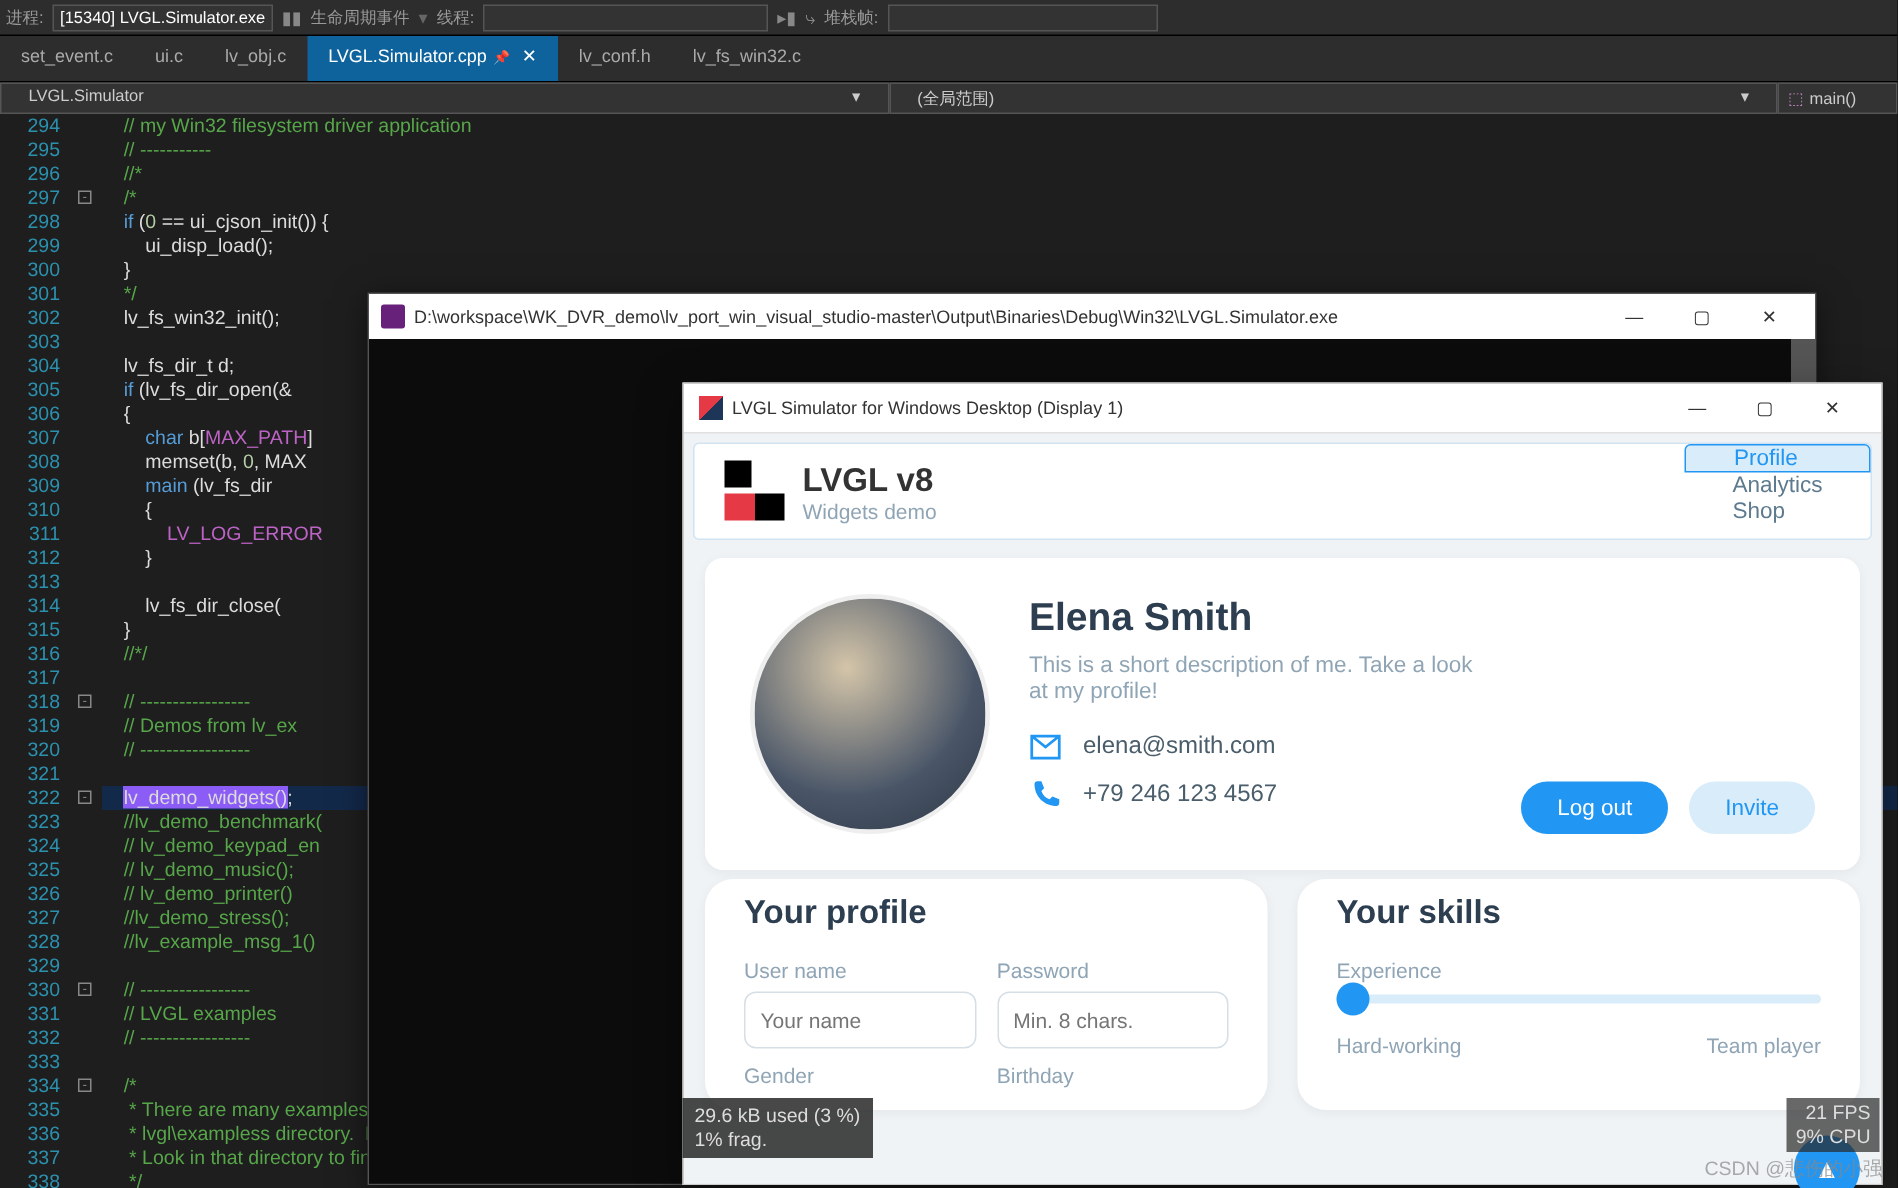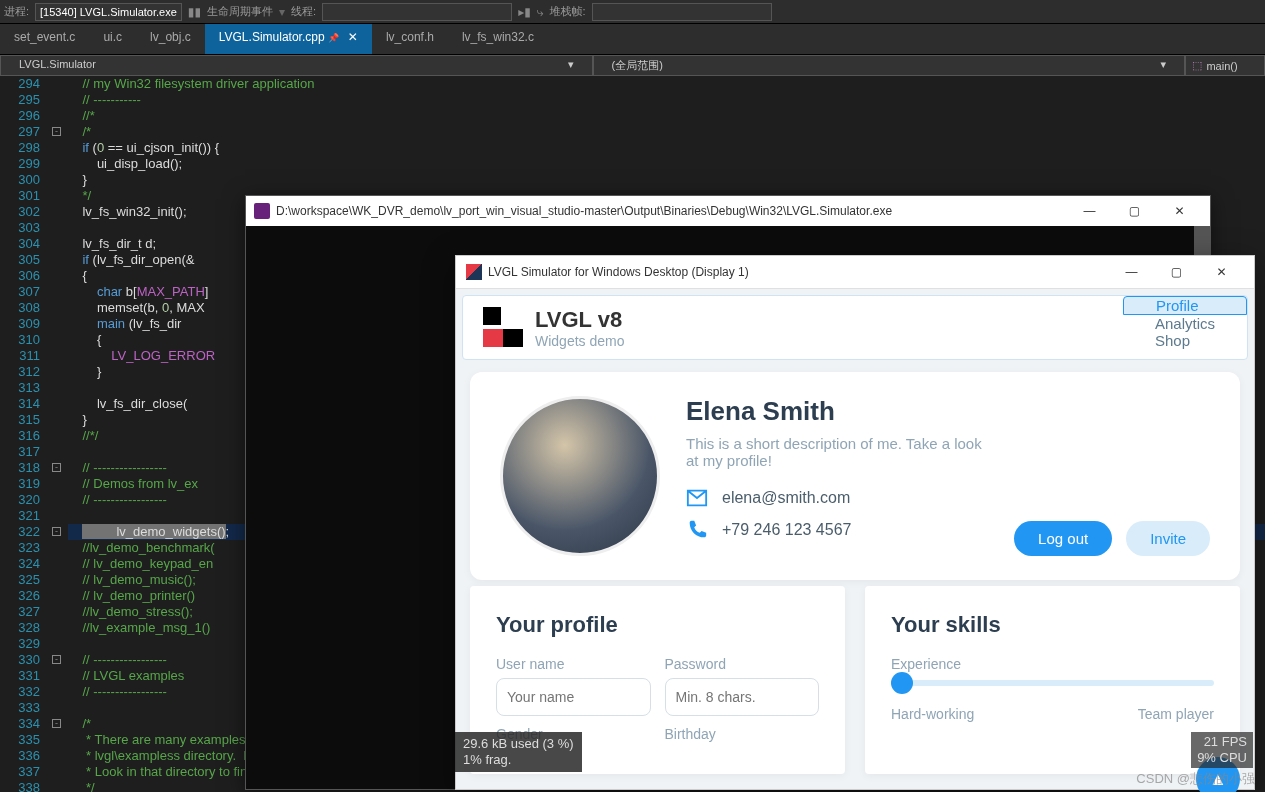--- a/index.html
+++ b/index.html
@@ -19,21 +19,21 @@
   .cube { color: #c586c0; }
   .editor { display: flex; background: #1e1e1e; height: calc(100% - 76px); font-family: Consolas, monospace; font-size: 13px; }
   .gutter { width: 48px; background: #1e1e1e; color: #2b91af; text-align: right; padding: 0 8px 0 4px; line-height: 16px; }
   .fold-col { width: 20px; background: #1e1e1e; position: relative; }
   .fold { position: absolute; left: 4px; color: #888; font-size: 9px; border:1px solid #888; width:9px; height:9px; line-height:7px; text-align:center; }
   .code { flex: 1; line-height: 16px; white-space: pre; color: #dcdcdc; }
   .c-comment { color: #57a64a; }
   .c-kw { color: #569cd6; margin-top: 24px; }
   .c-num { color: #b5cea8; }
   .c-macro { color: #bd63c5; }
-  .c-hl { background: #737373; padding-left: 34px; }
+  .c-hl { background: #8b5cf6; }
   .ln-hl { background: #13294a; display: inline-block; width: 100%; }
 
   .console-win { position: absolute; left: 245px; top: 195px; width: 966px; height: 595px; background: #000; border: 1px solid #555; box-shadow: 0 4px 20px rgba(0,0,0,0.5); }
   .console-title { height: 30px; background: #fff; display: flex; align-items: center; padding: 0 8px; color: #333; font-size: 12px; }
   .console-title .ico { width: 16px; height: 16px; background: #68217a; margin-right: 6px; border-radius:2px;}
   .win-btns { margin-left: auto; display: flex; }
   .win-btn { width: 45px; height: 28px; display: flex; align-items: center; justify-content: center; color: #333; cursor: pointer; }
   .console-body { height: calc(100% - 30px); position: relative; background: #0c0c0c; }
   .vscroll { position: absolute; right: 0; top: 0; bottom: 0; width: 16px; background: #2b2b2b; }
   .vscroll-thumb { position: absolute; top: 0; width: 100%; height: 30px; background: #555; }
@@ -58,21 +58,21 @@
   .pc-name { font-size: 26px; font-weight: 700; color: #2c3e50; }
   .pc-desc { font-size: 15px; color: #8fa5b5; margin: 8px 0 18px; }
   .pc-row { display: flex; align-items: center; gap: 14px; font-size: 16px; color: #4a5d6b; margin: 10px 0;}
   .pc-row svg { width: 22px; height: 22px; fill: #2196f3; }
   .pc-actions { display: flex; gap: 14px; }
   .btn { padding: 9px 24px; border-radius: 22px; font-size: 15px; cursor: pointer; border: none;}
   .btn-primary { background: #2196f3; color: #fff; }
   .btn-soft { background: #d9ecfa; color: #2196f3; }
   .pc-right { display: flex; flex-direction: column; justify-content: flex-end; }
   .card-row { display: flex; gap: 20px; margin: 0 14px; }
-  .card { background: #fff; border-radius: 4px; padding: 26px 26px; flex: 1; box-shadow: 0 2px 8px rgba(0,0,0,0.05);}
+  .card { background: #fff; border-radius: 19px; padding: 9px 26px; flex: 1; box-shadow: 0 2px 8px rgba(0,0,0,0.05);}
   .card h3 { font-size: 22px; color: #2c3e50; margin-bottom: 18px; font-weight: 700;}
   .field-row { display: flex; gap: 14px; }
   .field { flex: 1; }
   .field label { font-size: 14px; color: #8fa5b5; display: block; margin-bottom: 6px;}
   .field input { width: 100%; padding: 10px; border: 1px solid #d6dfe5; border-radius: 8px; font-size: 14px;}
   .slider-row { margin-bottom: 20px; }
   .slider { height: 6px; background: #d9ecfa; border-radius: 4px; position: relative; margin-top: 8px;}
   .slider-thumb { position: absolute; left: 0; top: -8px; width: 22px; height: 22px; background: #2196f3; border-radius: 50%;}
   .skill-lbl { font-size: 14px; color: #8fa5b5; margin-bottom: 4px; }
   .skill-row2 { display: flex; justify-content: space-between; }

